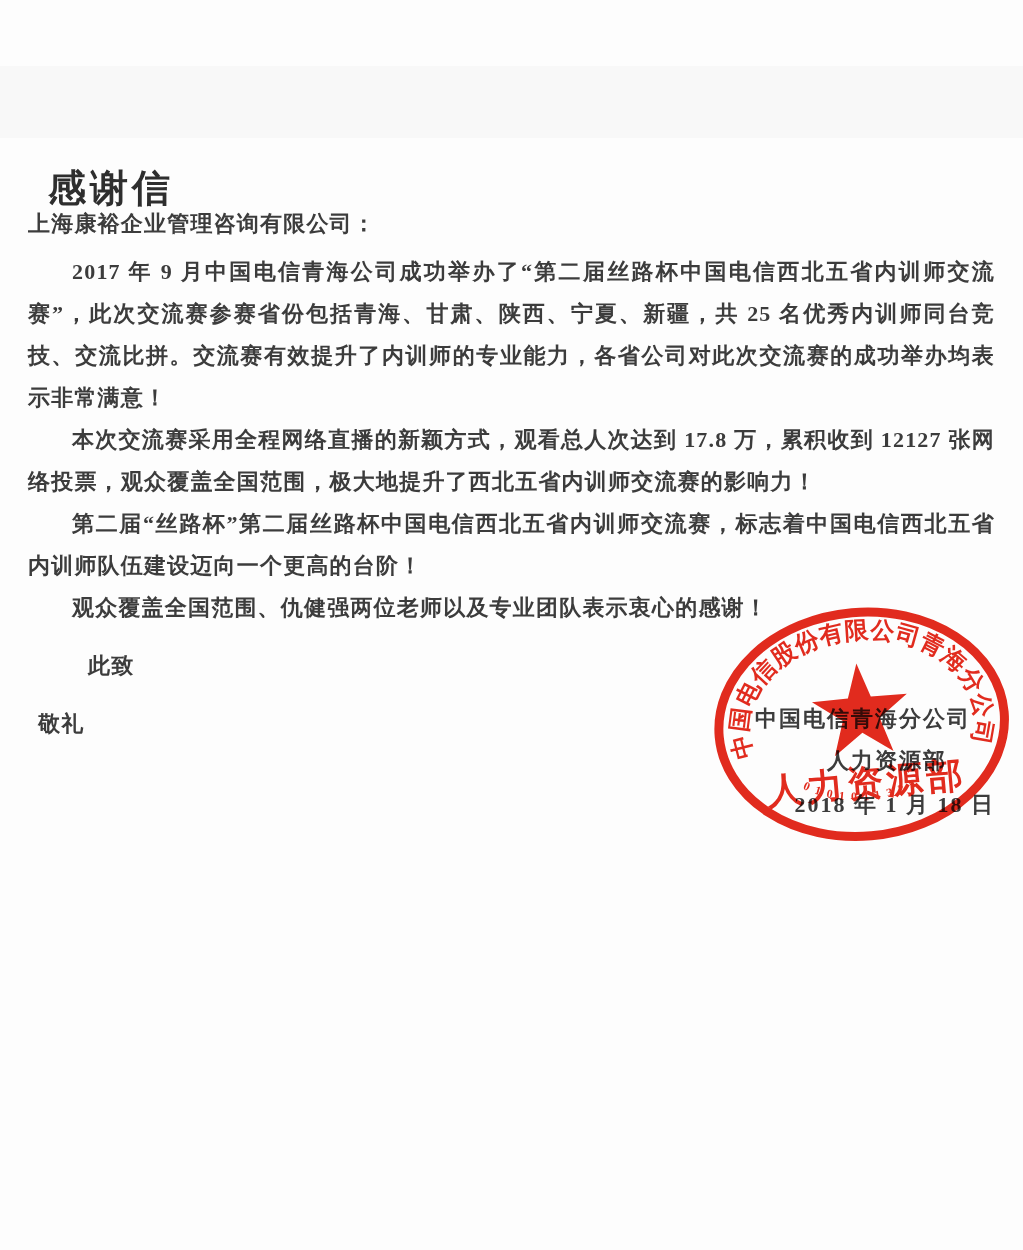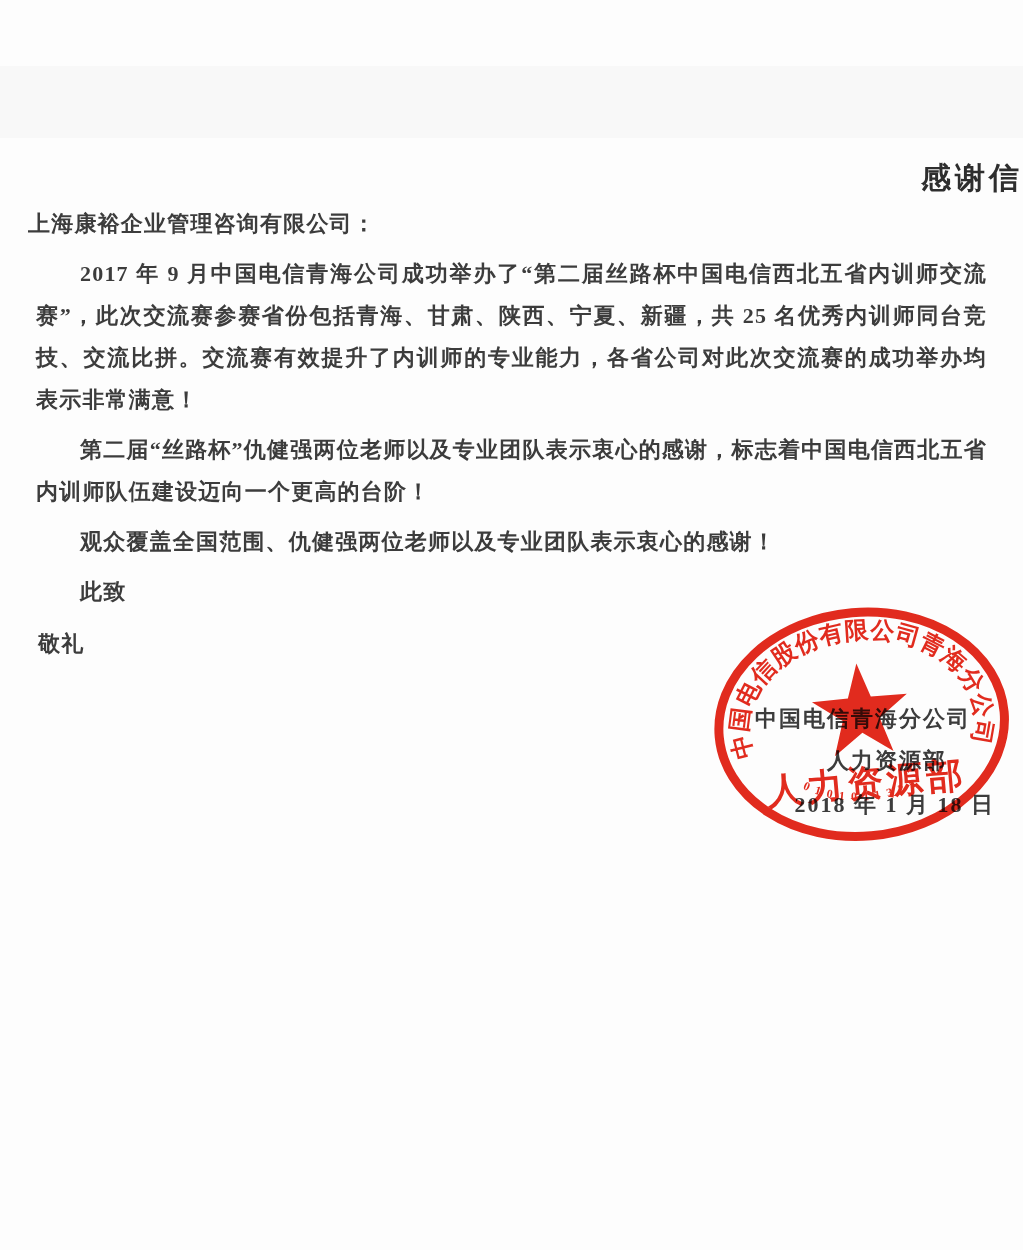--- a/index.html
+++ b/index.html
@@ -16,40 +16,41 @@
   .scan-band {
     position: absolute;
     left: 0; top: 66px;
     width: 100%; height: 72px;
     background: #f8f8f8;
   }
   .title {
     position: absolute;
     top: 138px; left: 0;
     width: 100%;
-    text-align: right;
-    font-size: 30px;
+    text-align: left;
+    font-size: 38px;
     font-weight: 700;
     letter-spacing: 4px;
     color: #2e2e2e;
+    padding-left: 48px;
   }
   .body-text {
     position: absolute;
     left: 28px; top: 203px;
     width: 967px;
     font-size: 22px;
     line-height: 42px;
     font-weight: 700;
     letter-spacing: 1.2px;
     text-align: justify;
     text-justify: inter-ideograph;
   }
   .salutation { margin: 0 0 6px 0; }
-  .para { margin: 8px; text-indent: 2em; }
-  .closing-zhi { margin: 8px; text-indent: 2em; }
+  .para { margin: 0; text-indent: 2em; }
+  .closing-zhi { margin: 16px; text-indent: 2em; }
   .closing-li { margin: 10px; }
   .sig-line {
     position: absolute;
     font-size: 22px;
     font-weight: 600;
     letter-spacing: 2px;
     color: #3c3c3c;
     white-space: nowrap;
   }
   .sig-company { top: 704px; right: 52px; }
@@ -70,21 +71,22 @@
 
 <div class="page">
 
   <div class="scan-band"></div>
 
   <h1 class="title">感谢信</h1>
 
   <div class="body-text">
     <p class="salutation">上海康裕企业管理咨询有限公司：</p>
     <p class="para">2017 年 9 月中国电信青海公司成功举办了“第二届丝路杯中国电信西北五省内训师交流赛”，此次交流赛参赛省份包括青海、甘肃、陕西、宁夏、新疆，共 25 名优秀内训师同台竞技、交流比拼。交流赛有效提升了内训师的专业能力，各省公司对此次交流赛的成功举办均表示非常满意！</p>
-    <p class="para">第二届“丝路杯”仇健强两位老师以及专业团队表示衷心的感谢，标志着中国电信西北五省内训师队伍建设迈向一个更高的台阶！</p>
+    <p class="para">本次交流赛采用全程网络直播的新颖方式，观看总人次达到 17.8 万，累积收到 12127 张网络投票，观众覆盖全国范围，极大地提升了西北五省内训师交流赛的影响力！</p>
+    <p class="para">第二届“丝路杯”第二届丝路杯中国电信西北五省内训师交流赛，标志着中国电信西北五省内训师队伍建设迈向一个更高的台阶！</p>
     <p class="para">观众覆盖全国范围、仇健强两位老师以及专业团队表示衷心的感谢！</p>
     <p class="closing-zhi">此致</p>
     <p class="closing-li">敬礼</p>
   </div>
 
   <div class="sig-line sig-company">中国电信青海分公司</div>
   <div class="sig-line sig-dept">人力资源部</div>
   <div class="sig-line sig-date">2018 年 1 月 18 日</div>
 
   <svg class="stamp" viewBox="0 0 322 262" xmlns="http://www.w3.org/2000/svg">

